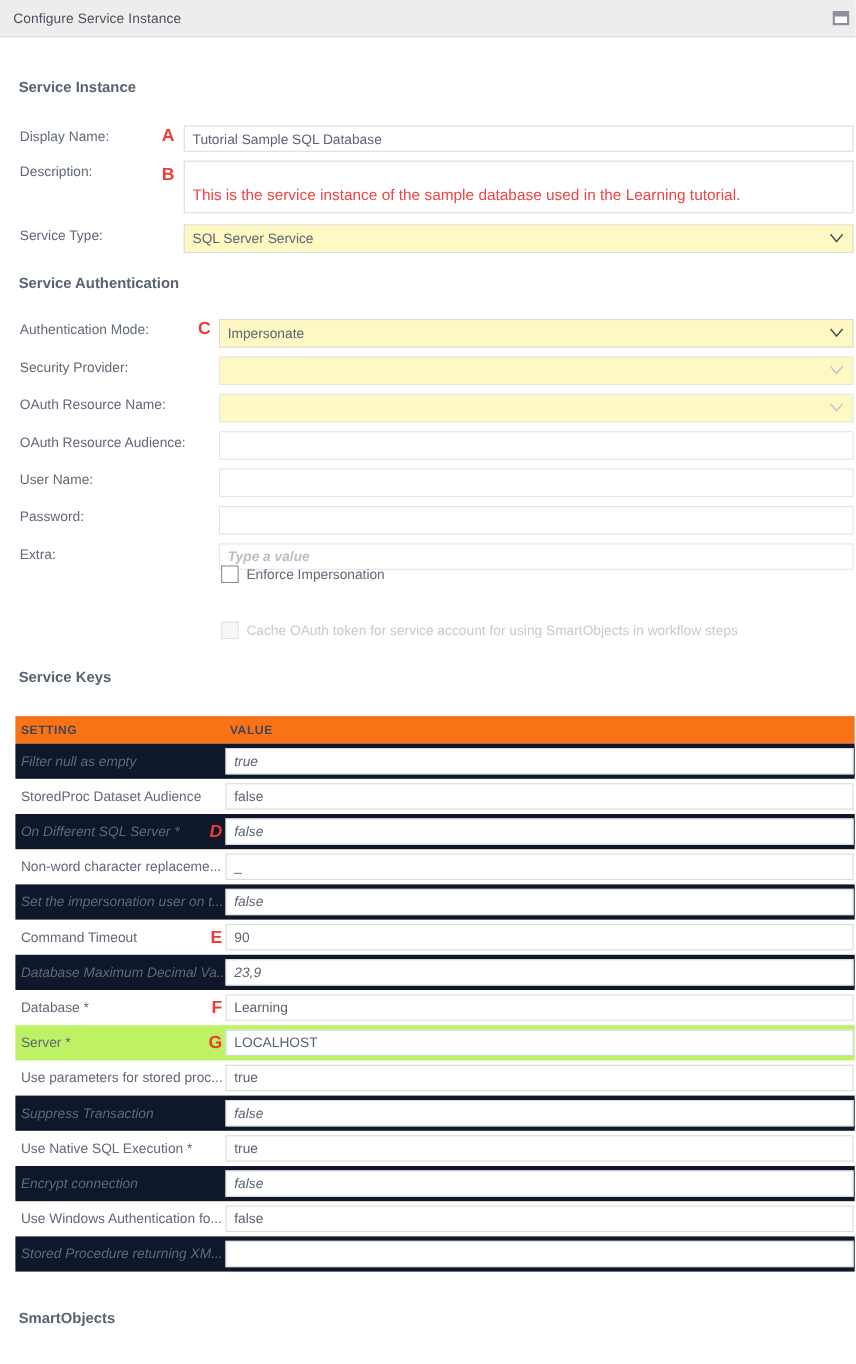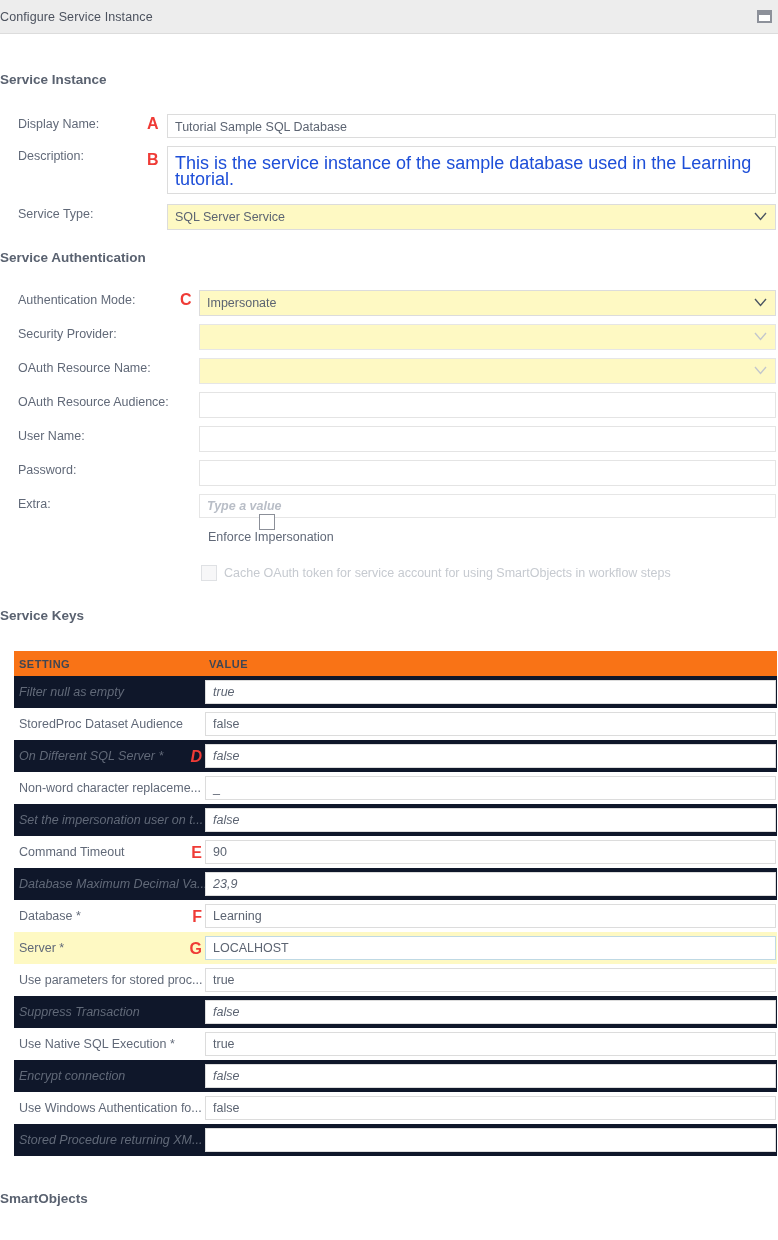--- a/index.html
+++ b/index.html
@@ -22,20 +22,21 @@
     height: 33px;
     background: #ededed;
     border-bottom: 1px solid #dcdcdc;
     display: flex;
     align-items: center;
     position: relative;
   }
   .titlebar-title {
     font-size: 12.5px;
     color: #4c525e;
+    padding-left: 12px;
     letter-spacing: .1px;
   }
   .titlebar-buttons {
     position: absolute;
     right: 6px;
     top: 0;
     bottom: 0;
     display: flex;
     align-items: center;
   }
@@ -52,20 +53,21 @@
   
   .content {
     position: relative;
     padding: 0;
   }
 
   .section-title {
     font-size: 13.5px;
     font-weight: bold;
     color: #5a6270;
+    padding-left: 17px;
   }
 
   
   .form-row {
     position: absolute;
     left: 0;
     right: 0;
     height: 26px;
   }
   .field-label {
@@ -103,23 +105,23 @@
   .textbox.placeholder {
     color: #b9bec7;
     font-style: italic;
     font-weight: bold;
   }
   .textarea {
     position: absolute;
     box-sizing: border-box;
     border: 1px solid #dcdcdc;
     background: #ffffff;
-    font-size: 18px;
-    color: #1d4ed8;
-    padding: 8px 7px;
+    font-size: 14px;
+    color: #ef4444;
+    padding: 22px 7px;
     line-height: 16px;
     overflow: hidden;
   }
   .dropdown {
     position: absolute;
     box-sizing: border-box;
     border: 1px solid #dcdcdc;
     background: #fef9c3;
     font-size: 12.5px;
     color: #5c6472;
@@ -179,21 +181,21 @@
     font-weight: bold;
     padding-left: 4px;
   }
   .keys-row {
     display: flex;
     align-items: center;
     height: 32px;
     position: relative;
   }
   .keys-row.alt { background: #0f172a; font-style: italic; }
-  .keys-row.selected { background: #fef9c3; justify-content: space-between; }
+  .keys-row.selected { background: #bef264; justify-content: space-between; }
   .row-setting {
     width: 191px;
     box-sizing: border-box;
     padding-left: 5px;
     padding-right: 2px;
     font-size: 12.5px;
     color: #616978;
     white-space: nowrap;
     overflow: hidden;
     position: relative;
@@ -310,21 +312,21 @@
   <div class="form-row" style="top:426px;">
     <span class="field-label">Password:</span>
     <div class="textbox empty" style="left:199px; right:2px; top:0; height:26px; line-height:24px;"></div>
   </div>
 
   <div class="form-row" style="top:460px;">
     <span class="field-label">Extra:</span>
     <div class="textbox placeholder" style="left:199px; right:2px; top:0; height:24px; line-height:22px; border-color:#e6e6e6;">Type a value</div>
   </div>
 
-  <div class="cb-row" style="left:201px; top:480px;flex-direction:column;">
+  <div class="cb-row" style="left:201px; top:480px;">
     <span class="cb-box"></span>
     <span class="cb-label">Enforce Impersonation</span>
   </div>
 
   <div class="cb-row" style="left:201px; top:531px;">
     <span class="cb-box disabled"></span>
     <span class="cb-label disabled">Cache OAuth token for service account for using SmartObjects in workflow steps</span>
   </div>
 
   <div class="section-title" style="position:absolute; top:574px;">Service Keys</div>

